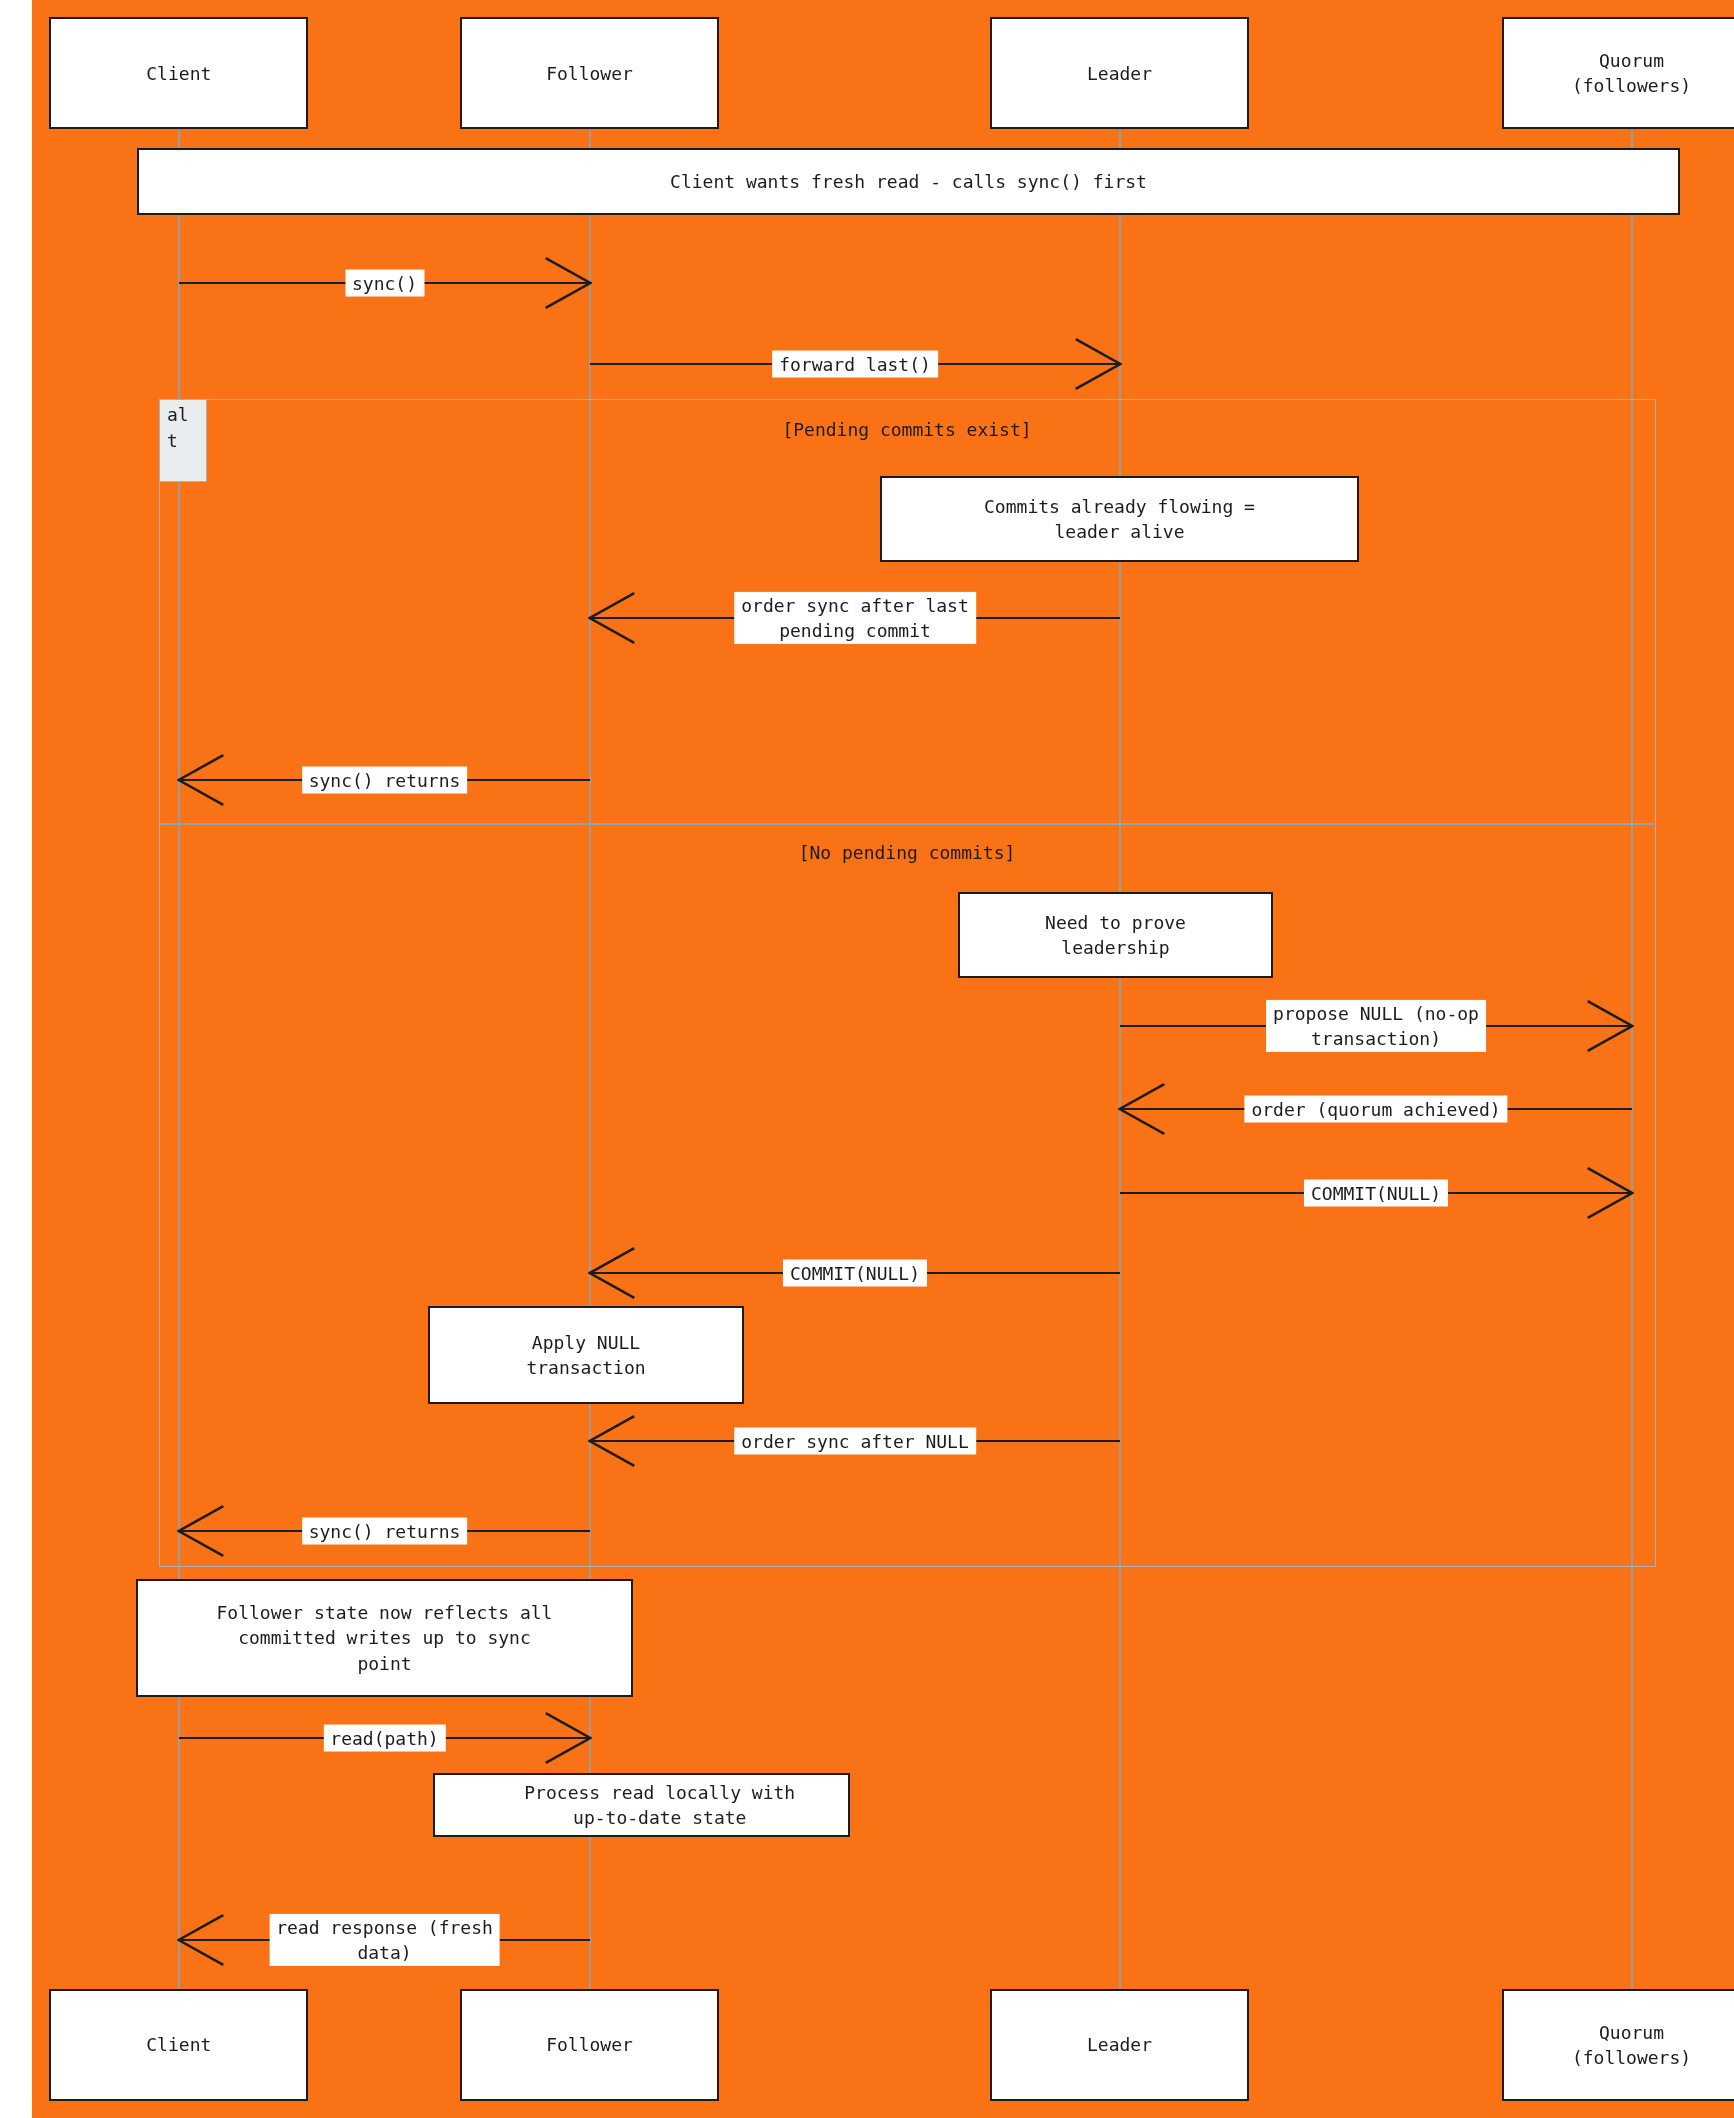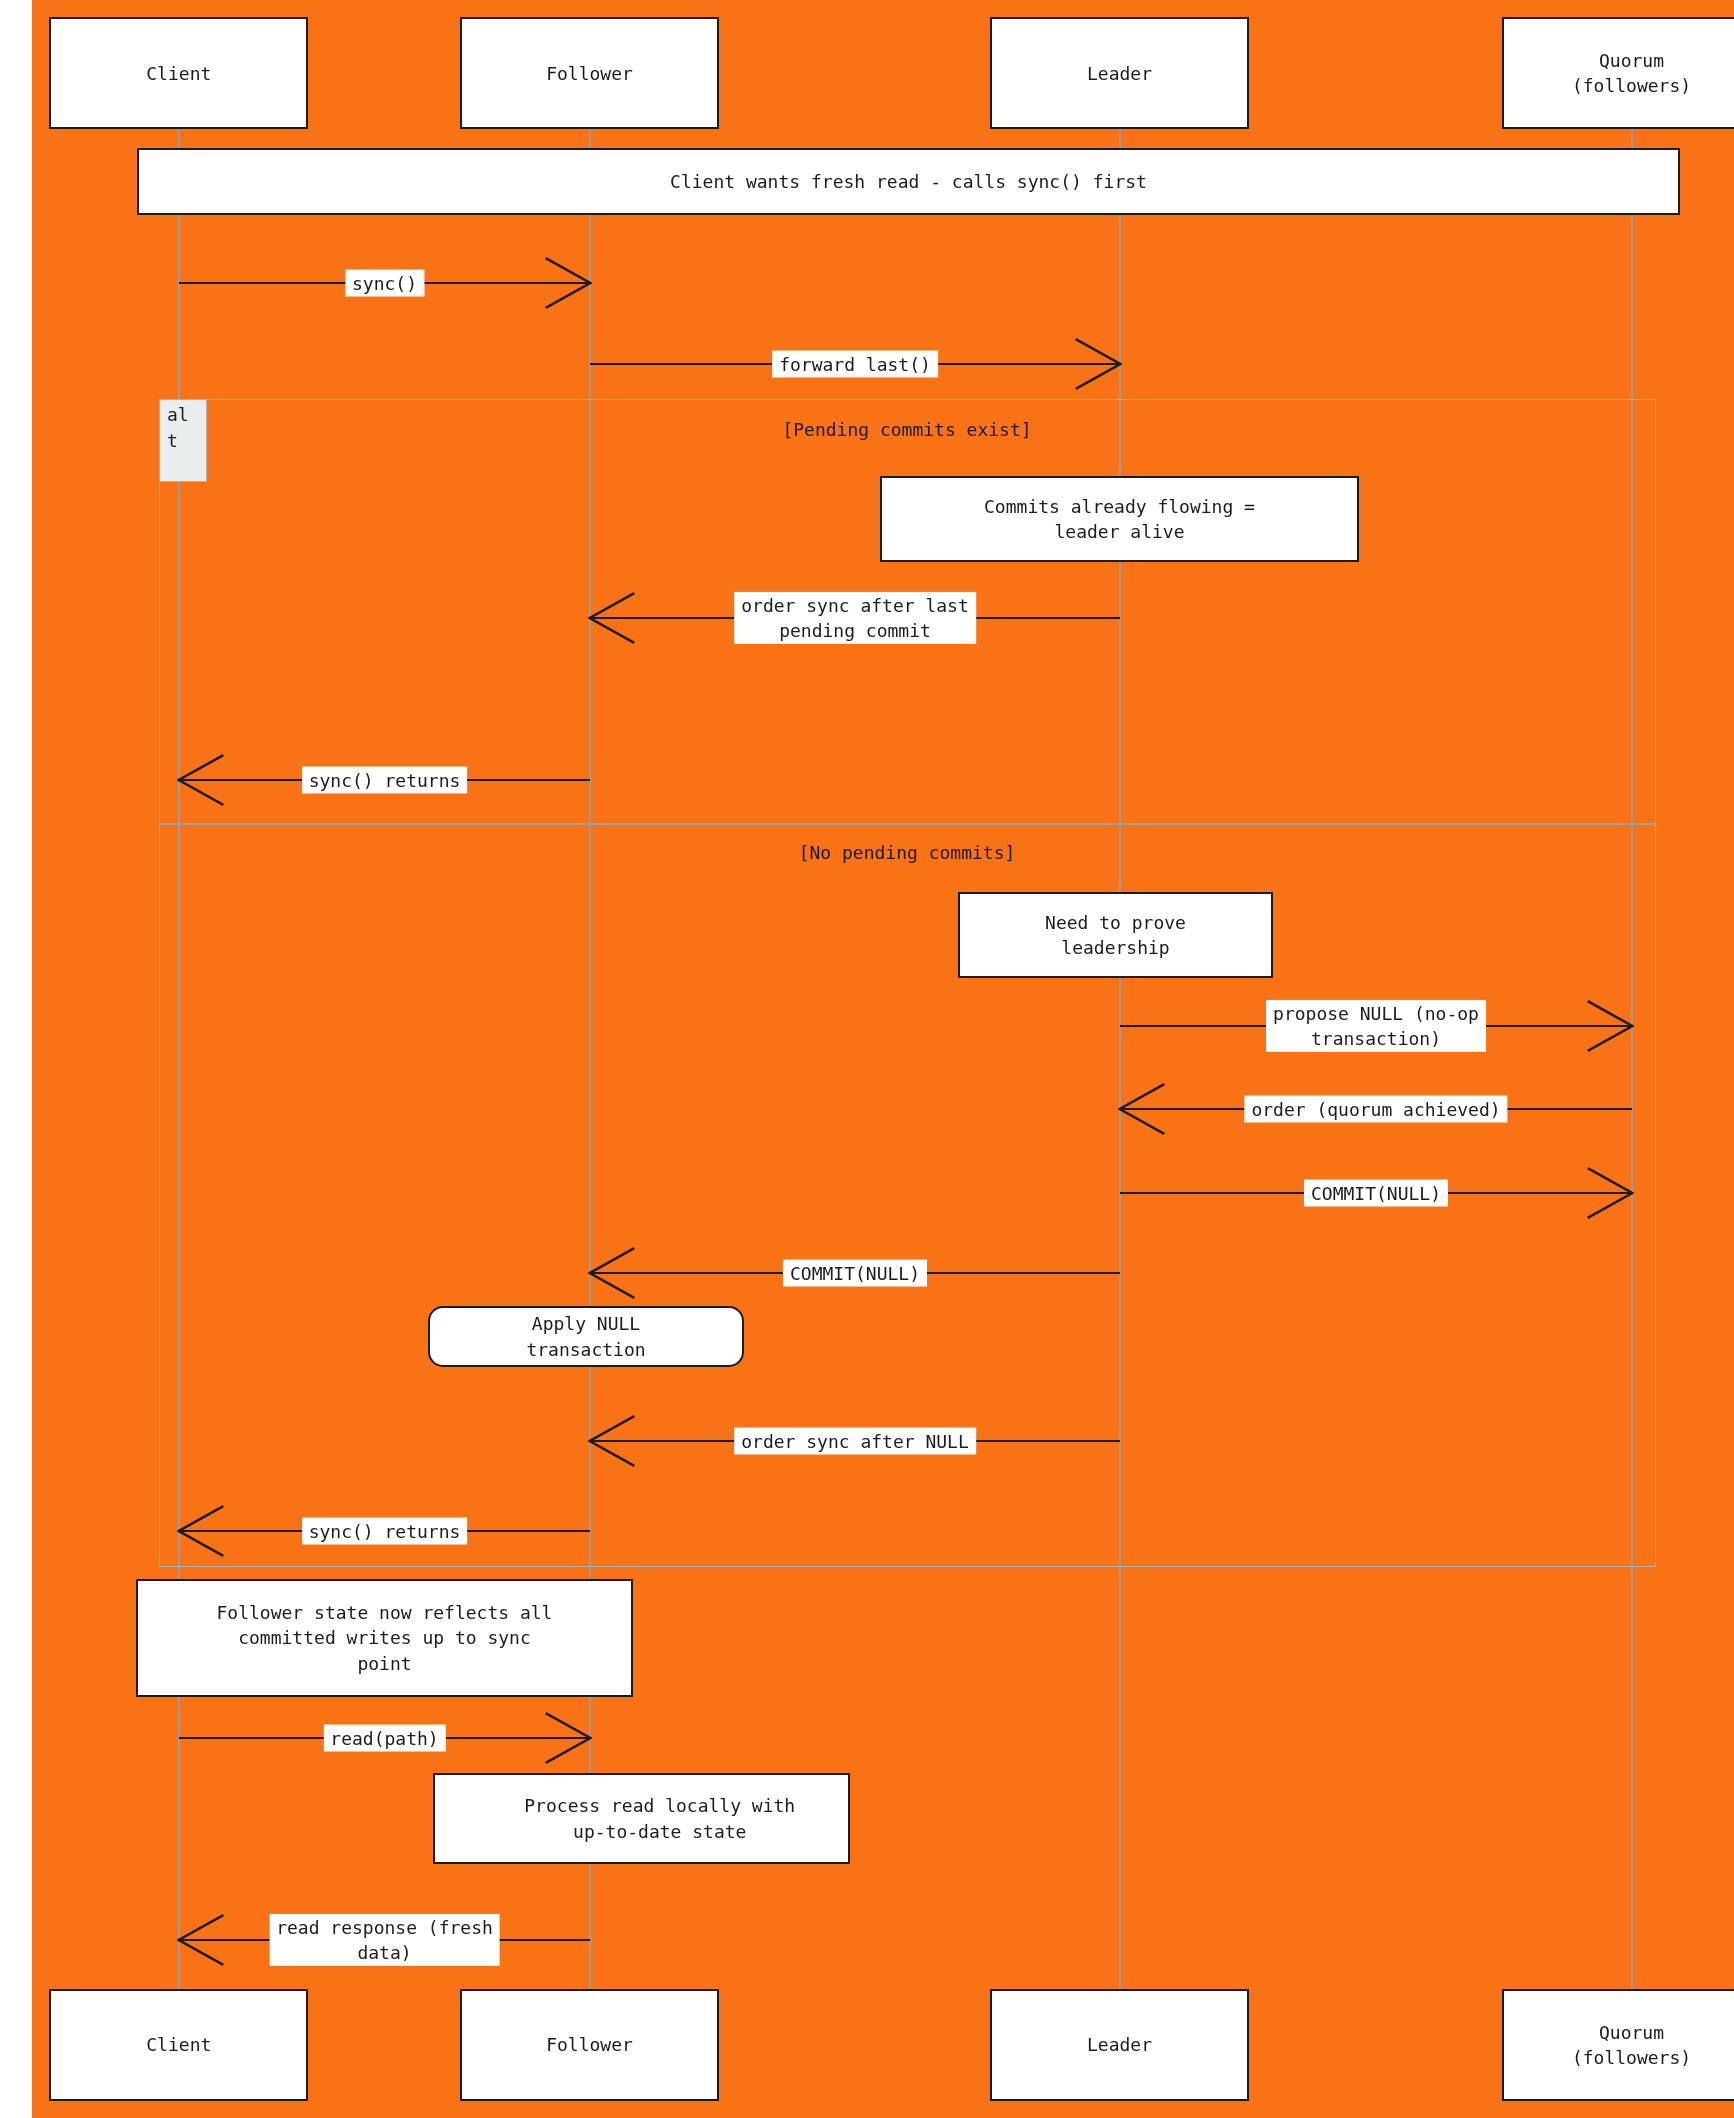--- a/index.html
+++ b/index.html
@@ -164,26 +164,26 @@
         <path d="M54 2 L2 31 L54 60" fill="none" stroke="#1c1c1c" stroke-width="3"></path>
       </svg>
     <div class="msg-label">read response (fresh
 data)</div>
   </div>
 
   <div class="note" style="left:848px;  top:476px;  width:479px; height:86px;">Commits already flowing =
 leader alive</div>
   <div class="note" style="left:926px; top:892px; width:315px; height:86px;">Need to prove
 leadership</div>
-  <div class="note" style="left:396px;  top:1306px; width:316px; height:61px;border-radius:15px;">Apply NULL
+  <div class="note" style="left:396px;  top:1306px; width:316px; height:98px;">Apply NULL
 transaction</div>
   <div class="note" style="left:104px;  top:1579px; width:497px; height:118px;">Follower state now reflects all
 committed writes up to sync
 point</div>
-  <div class="note" style="left:401px;  top:1773px; width:417px; height:91px;padding-left:40px;">Process read locally with
+  <div class="note" style="left:401px;  top:1773px; width:417px; height:64px;padding-left:40px;">Process read locally with
 up-to-date state</div>
 
   <div class="actor-box" style="left:17.3px;   top:1989px;">Client</div>
   <div class="actor-box" style="left:428px;  top:1989px;">Follower</div>
   <div class="actor-box" style="left:958px; top:1989px;">Leader</div>
   <div class="actor-box" style="left:1470px; top:1989px;">Quorum
 (followers)</div>
 
 </div>
 

